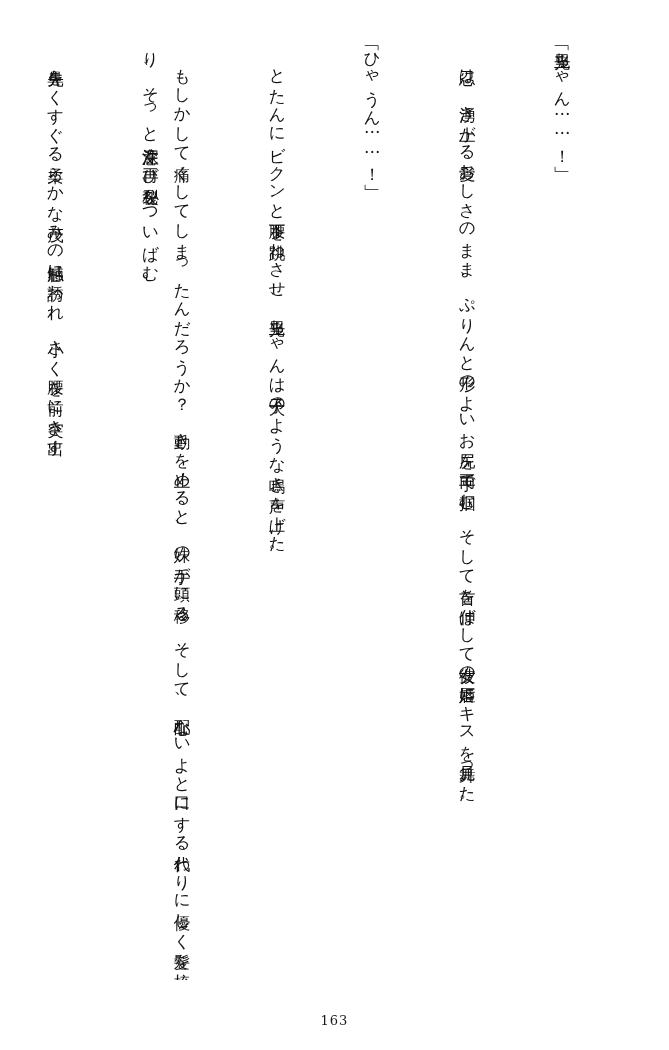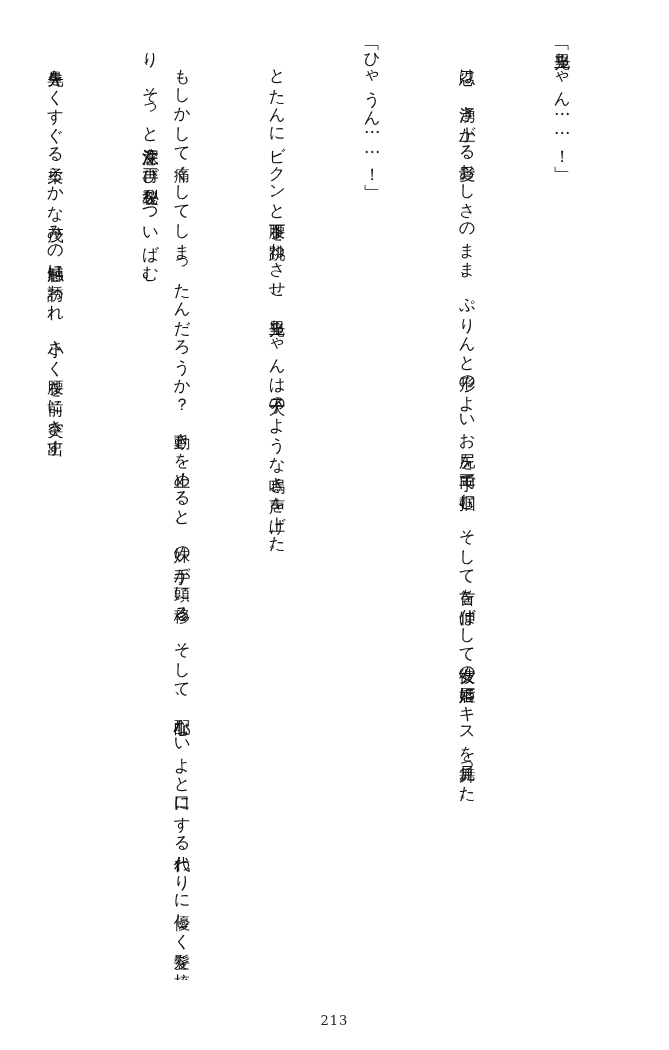--- a/index.html
+++ b/index.html
@@ -88,16 +88,16 @@
     
     
     
     
     
     
     
     
   </div>
 
-  <div class="page-number">213</div>
+  <div class="page-number">163</div>
   <div class="page-footer-mark"></div>
 
 </div>
 
 </body></html>

